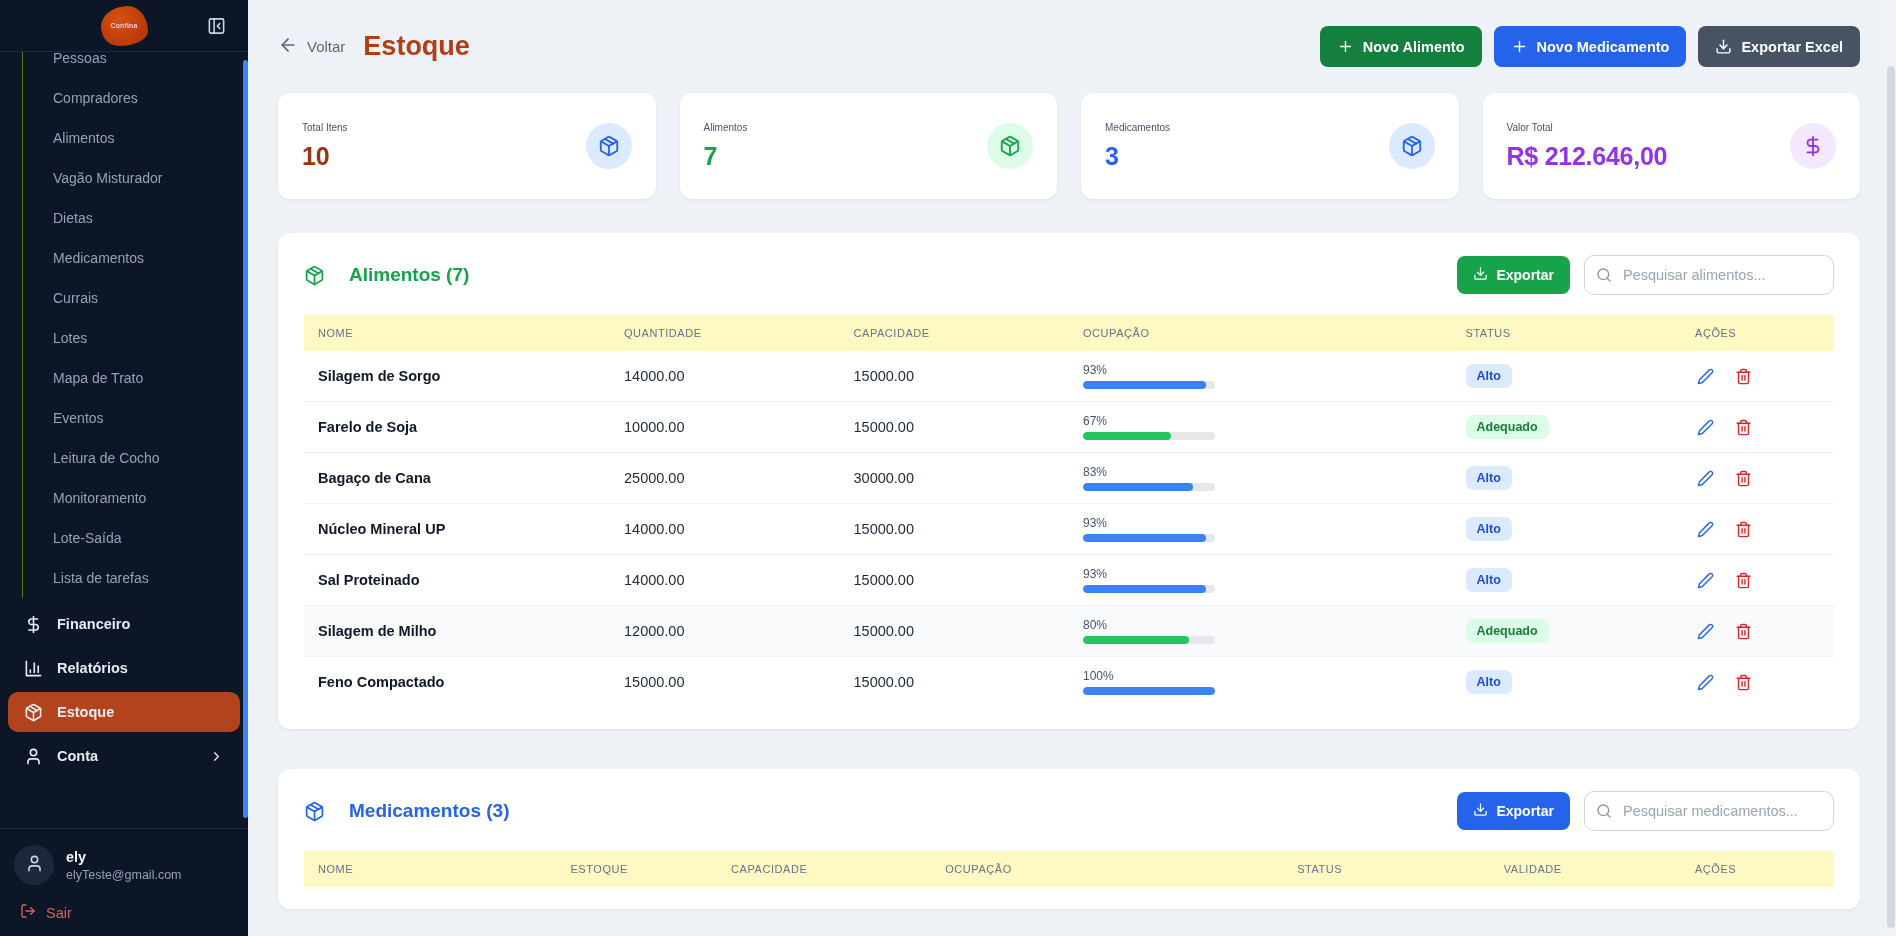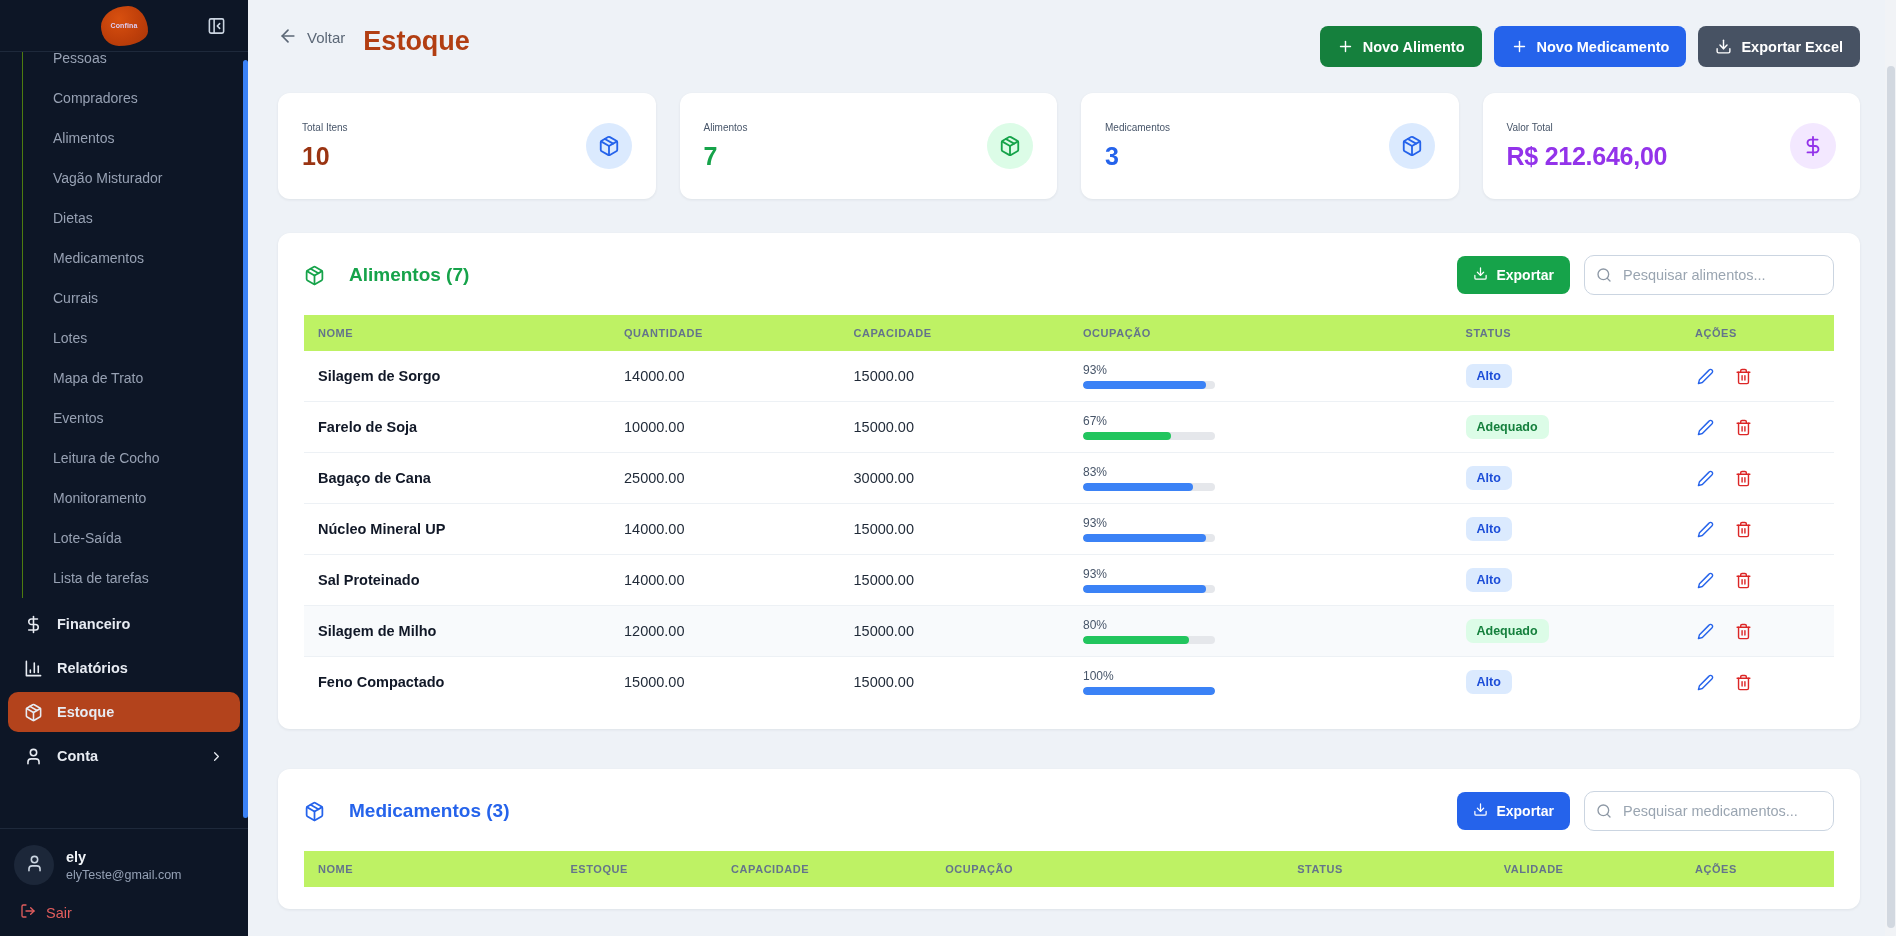--- a/index.html
+++ b/index.html
@@ -39,21 +39,21 @@
   .user-row { display:flex; gap:12px; align-items:center; }
   .avatar { width:40px; height:40px; border-radius:50%; background:#1c2739; display:flex; align-items:center; justify-content:center; color:#cbd5e1; flex-shrink:0; }
   .avatar svg { width:19px; height:19px; }
   .user-name { font-weight:700; font-size:14.5px; color:#f1f5f9; }
   .user-email { font-size:12.5px; color:#94a0b4; margin-top:3px; }
   .logout { display:flex; align-items:center; gap:10px; color:#e25d5d; font-size:14.5px; margin-top:18px; padding-left:6px; cursor:pointer; }
   .logout svg { width:16px; height:16px; }
 
   
   .main { flex:1; padding:26px 36px 0 30px; overflow:hidden; position:relative; }
-  .page-header { display:flex; align-items:flex-start; margin-bottom:26px; }
+  .page-header { display:flex; align-items:center; margin-bottom:26px; }
   .back { display:flex; align-items:center; gap:9px; color:#5b6776; font-size:15px; cursor:pointer; }
   .back svg { width:20px; height:20px; }
   .page-title { font-size:27px; font-weight:800; color:#b23e12; margin-left:18px; }
   .header-actions { margin-left:auto; display:flex; gap:12px; }
   .hbtn { display:flex; align-items:center; gap:9px; color:#fff; font-weight:700; font-size:14.5px; border:none; border-radius:8px; padding:0 17px; height:41px; cursor:pointer; font-family:inherit; }
   .hbtn .bicon { line-height:0; }
   .hbtn svg { width:17px; height:17px; }
 
   .cards { display:flex; gap:24px; margin-bottom:34px; }
   .card { flex:1; background:#fff; border-radius:12px; padding:20px 24px; height:106px; display:flex; align-items:center; justify-content:space-between; box-shadow:0 1px 3px rgba(15,23,42,.07); }
@@ -70,21 +70,21 @@
   .panel-actions { margin-left:auto; display:flex; gap:14px; align-items:center; }
   .export-btn { display:flex; align-items:center; gap:8px; color:#fff; font-weight:700; font-size:14px; border:none; border-radius:8px; height:38px; padding:0 16px; cursor:pointer; font-family:inherit; }
   .export-btn svg { width:15px; height:15px; }
   .search-wrap { position:relative; }
   .search-input { width:250px; height:40px; border:1px solid #cbd5e1; border-radius:10px; padding:0 12px 0 38px; font-size:14.5px; color:#334155; font-family:inherit; outline:none; background:#fff; }
   .search-input::placeholder { color:#9aa5b1; }
   .search-icon { position:absolute; left:12px; top:50%; transform:translateY(-50%); color:#8d98a5; line-height:0; }
   .search-icon svg { width:16px; height:16px; }
 
   table { width:100%; border-collapse:collapse; }
-  thead th { background:#bef264; text-align:left; font-size:11px; letter-spacing:.05em; color:#64748b; font-weight:700; padding:12px 14px; }
+  thead th { background:#fef9c3; text-align:left; font-size:11px; letter-spacing:.05em; color:#64748b; font-weight:400; padding:12px 14px; }
   tbody td { padding:12px 14px; border-bottom:1px solid #edf1f5; font-size:14.5px; color:#1f2937; vertical-align:middle; }
   tbody tr:last-child td { border-bottom:none; }
   tbody tr.hl { background:#f8fafc; }
   td.cell-name { font-weight:700; color:#111827; }
   #alimentos-table th:nth-child(1){width:20%} #alimentos-table th:nth-child(2){width:15%}
   #alimentos-table th:nth-child(3){width:15%} #alimentos-table th:nth-child(4){width:25%}
   #alimentos-table th:nth-child(5){width:15%} #alimentos-table th:nth-child(6){width:10%}
   #medicamentos-table th:nth-child(1){width:16.5%} #medicamentos-table th:nth-child(2){width:10.5%}
   #medicamentos-table th:nth-child(3){width:14%}  #medicamentos-table th:nth-child(4){width:23%}
   #medicamentos-table th:nth-child(5){width:13.5%} #medicamentos-table th:nth-child(6){width:12.5%}

